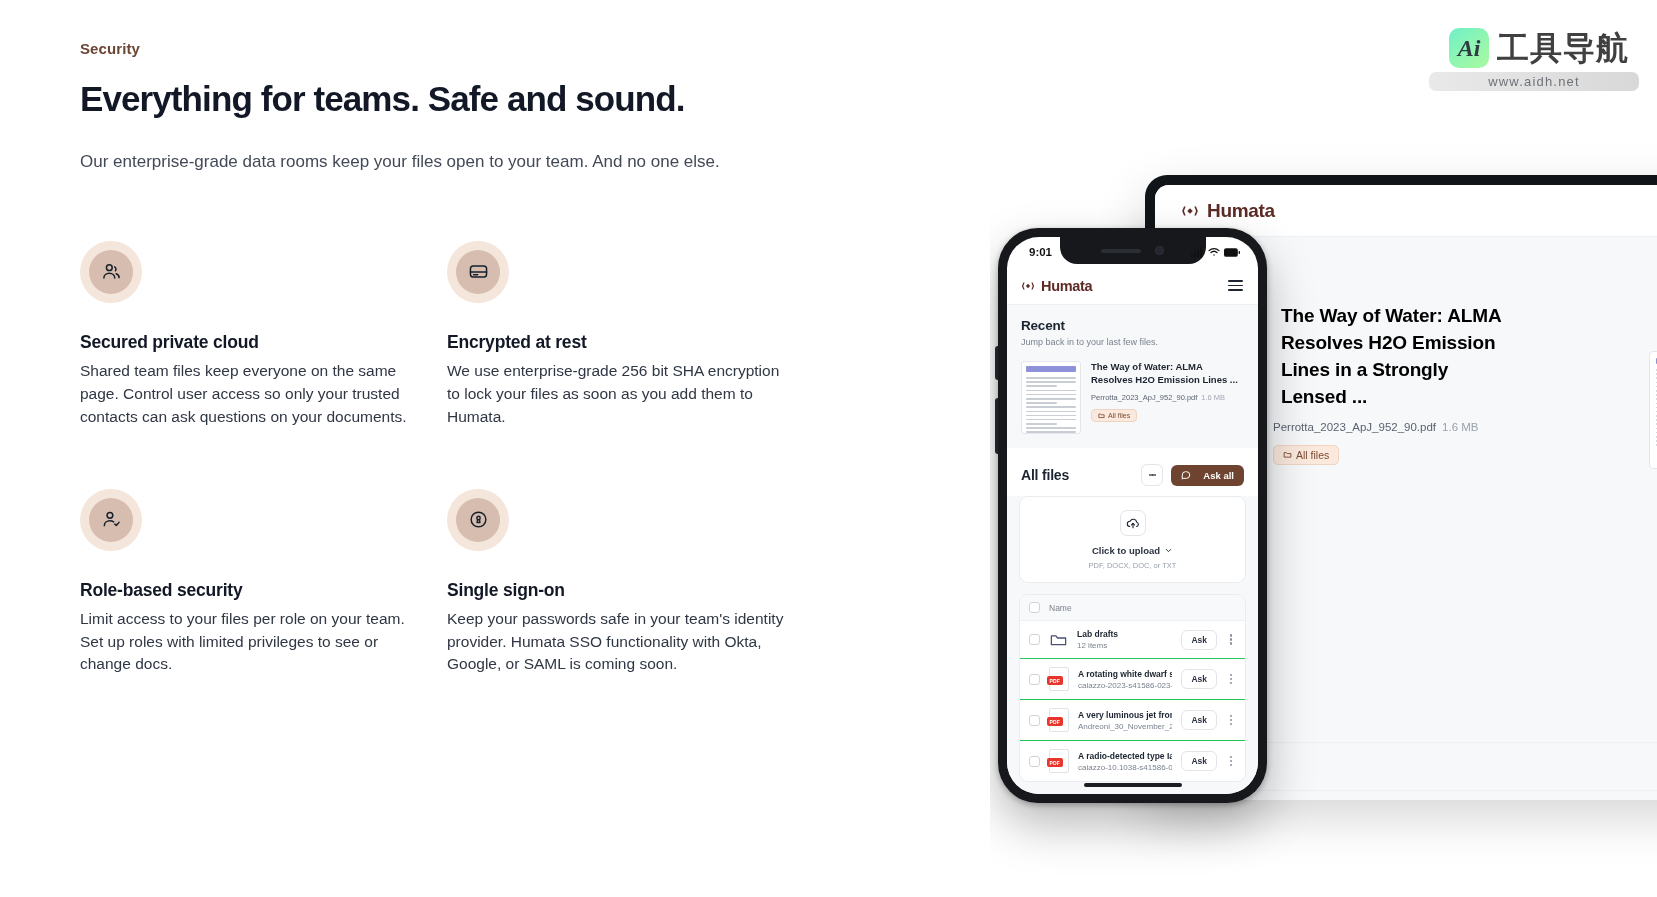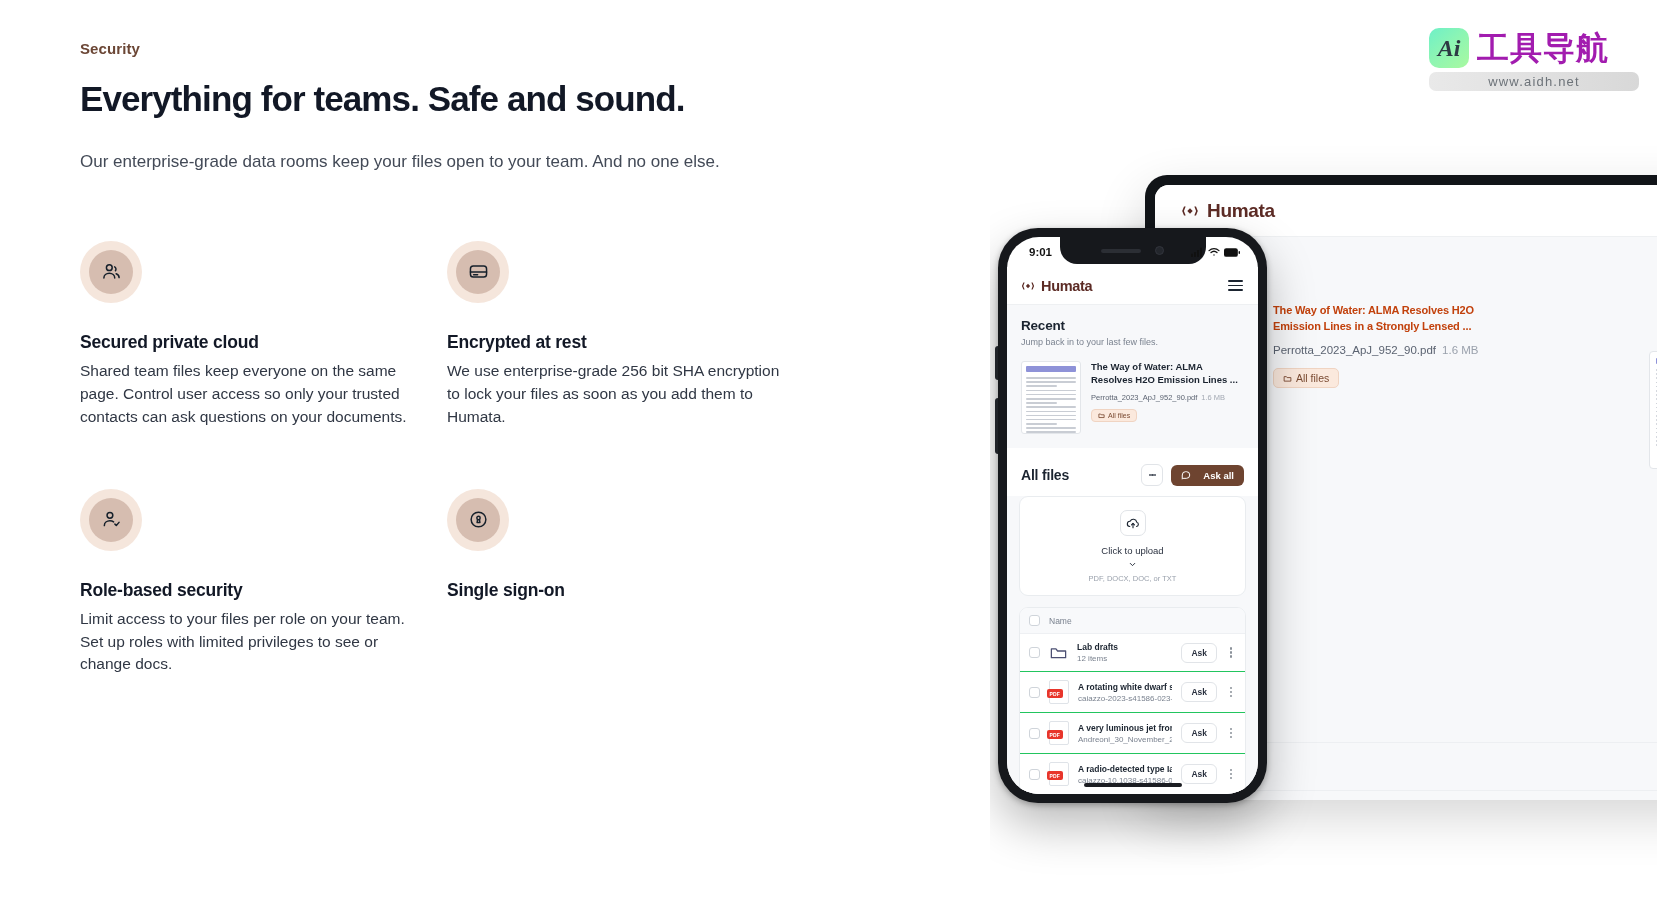--- a/index.html
+++ b/index.html
@@ -82,22 +82,22 @@
   .t-body { background: #f7f8fa; height: 100%; padding: 16px 0 0 0; position: relative; }
   .t-sub { font-size: 12.5px; color: #6b7280; padding-left: 26px; }
   .t-card-row { display: flex; gap: 18px; padding: 34px 0 0 26px; }
   .t-card-thumb {
     width: 74px; height: 96px; background: #fff;
     border: 1px solid #e3e6ea; border-radius: 4px;
     overflow: hidden; padding: 5px 5px; flex: none;
   }
   .t-card-info { padding-top: 2px; max-width: 235px; }
   .t-card-title {
-    font-size: 11px; font-weight: 600; color: #c2410c;
-    line-height: 1.42; letter-spacing: -.15px;
+    font-size: 19px; font-weight: 600; color: #000000;
+    line-height: 1.42; letter-spacing: -.15px; margin-left: 8px;
   }
   .t-card-meta { font-size: 11.5px; color: #5b6371; margin-top: 10px; }
   .t-card-meta .sz { color: #9aa1ac; margin-left: 6px; }
   .t-pill {
     display: inline-flex; align-items: center; gap: 4px;
     margin-top: 12px; padding: 3px 9px;
     background: #fbe9dd; border: 1px solid #f0d4c2;
     border-radius: 5px; font-size: 10.5px; color: #7a4a32;
   }
   .t-thumb-right {
@@ -199,22 +199,22 @@
 
   .upload-box {
     margin: 0 12px; background: #fff; border: 1px solid #e9ecef;
     border-radius: 9px; padding: 13px 10px 12px; text-align: center;
   }
   .up-icon {
     width: 26px; height: 26px; border: 1px solid #e1e4e8; border-radius: 7px;
     display: inline-flex; align-items: center; justify-content: center;
   }
   .up-link {
-    margin-top: 9px; font-size: 9.5px; font-weight: 400; color: #2b3240;
-    display: flex; align-items: center; justify-content: center; gap: 4px; flex-direction: column;
+    margin-top: 9px; font-size: 9.5px; font-weight: 700; color: #2b3240;
+    display: flex; align-items: center; justify-content: center; gap: 4px;
   }
   .up-sub { margin-top: 5px; font-size: 7.5px; color: #9aa1ac; }
 
   .file-table { margin: 11px 12px 0; background: #fff; border: 1px solid #e9ecef; border-radius: 9px; overflow: hidden; }
   .ft-head {
     display: flex; align-items: center; gap: 9px;
     padding: 7px 9px; background: #f8f9fb; border-bottom: 1px solid #eef0f3;
     font-size: 8.5px; color: #7a828f;
   }
   .ckbox { width: 11px; height: 11px; border: 1.2px solid #cfd4da; border-radius: 3px; flex:none; background:#fff; }
@@ -248,22 +248,23 @@
 
   
   .watermark { position: absolute; right: 18px; top: 28px; width: 210px; }
   .wm-top { display: flex; align-items: center; gap: 8px; }
   .wm-badge {
     width: 40px; height: 40px; border-radius: 10px;
     background: linear-gradient(140deg, #6ef0c8 0%, #8cf5b4 45%, #a9f9a0 100%);
     display: flex; align-items: center; justify-content: center;
     font-size: 24px; font-weight: 700; font-style: italic; color: #2e3a44;
     font-family: "Liberation Serif", serif;
-  }
-  .wm-cn { font-size: 32px; font-weight: 700; color: #a21caf; letter-spacing: 1px; line-height: 1; }
+    margin-left: 20px;
+  }
+  .wm-cn { font-size: 32px; font-weight: 700; color: #404040; letter-spacing: 1px; line-height: 1; }
   .wm-url {
     margin-top: 4px; background: linear-gradient(90deg,#e9e9e9,#d8d8d8);
     text-align: center; font-size: 13px; color: #6d7379; letter-spacing: 1.2px;
     padding: 2px 0;
     border-radius: 7px;
   }
 </style>
 </head>
 <body>
 
@@ -323,20 +324,21 @@
         <div class="feat-icon-outer">
           <div class="feat-icon-inner">
             <svg width="21" height="21" viewBox="0 0 24 24" fill="none" stroke="#16202b" stroke-width="1.7" stroke-linecap="round" stroke-linejoin="round">
               <circle cx="12" cy="12" r="8.4"></circle>
               <circle cx="12" cy="10.3" r="1.9"></circle>
               <path d="M10.9 12.1l-.5 3.4h3.2l-.5-3.4"></path>
             </svg>
           </div>
         </div>
         <div class="feat-title">Single sign-on</div>
+        <div class="feat-desc">Keep your passwords safe in your team's identity provider. Humata SSO functionality with Okta, Google, or SAML is coming soon.</div>
       </div>
 
     </div>
   </div>
 
   <div class="mock">
 
     <div class="tablet">
       <div class="tablet-screen">
         <div class="t-topbar">

